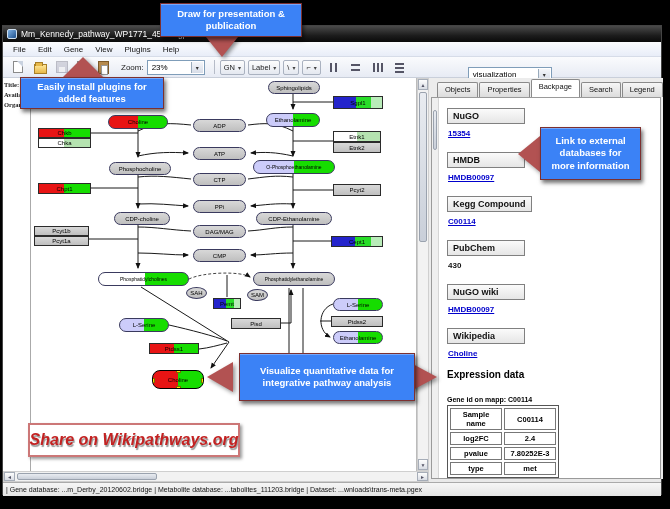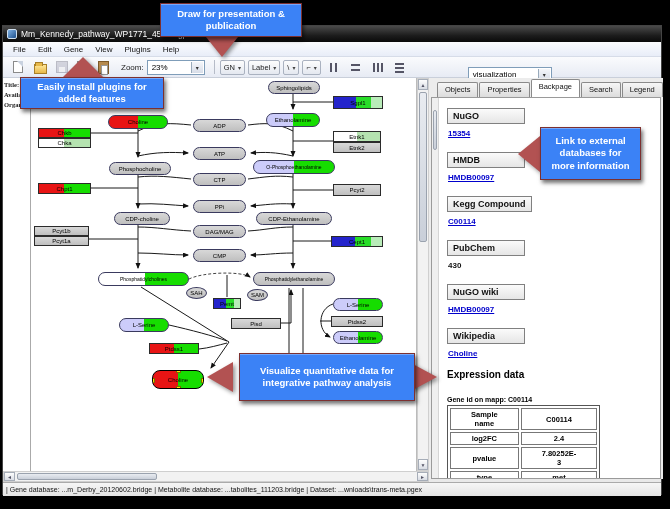--- a/index.html
+++ b/index.html
@@ -72,21 +72,21 @@
   .tab.active{background:#fff;height:18px;font-weight:normal;position:relative;z-index:2;}
   #bp-wrap{position:absolute;left:2px;top:19px;right:2px;bottom:0;background:#fff;border:1px solid #9a9a9a;overflow:hidden;}
   #bp-scroll{position:absolute;left:0;top:0;bottom:0;width:7px;background:#efefef;border-right:1px solid #d5d5d5;}
   #bp-content{position:absolute;left:7px;top:0;right:0;bottom:0;padding:7px 8px 0 8px;}
   .bp-header{display:inline-block;min-width:78px;border:1px solid #808080;background:linear-gradient(#fbfbfb,#e6e6e6);font-weight:bold;font-size:9px;color:#111;padding:2px 5px;}
   .bp-link{display:block;font-size:8px;font-weight:bold;color:#0000cc;text-decoration:underline;margin:5px 0 11px 1px;}
   .bp-plain{display:block;font-size:8px;font-weight:bold;color:#111;margin:5px 0 11px 1px;}
   #bp-expression{font-weight:bold;font-size:10px;margin:7px 0 16px 0;}
   #bp-geneid{font-weight:bold;font-size:7px;margin:0 0 2px 0;}
   #bp-table{border:1px solid #555;border-spacing:2px;background:#fff;}
-  #bp-table td{border:1px solid #777;font-size:7.5px;font-weight:bold;text-align:center;width:52px;height:12px;padding:1px 20px;}
+  #bp-table td{border:1px solid #777;font-size:7.5px;font-weight:bold;text-align:center;width:52px;height:12px;padding:1px 3px;}
 
   
   #statusbar{height:14px;background:linear-gradient(#f6f6f6,#e4e4e4);border-top:1px solid #aaa;display:flex;align-items:center;padding-left:3px;}
   #statusbar span{font-size:7px;color:#111;white-space:nowrap;}
 
   
   .callout{position:absolute;background:#3b82f6;border:1px solid #7c3030;color:#fff;font-weight:bold;text-align:center;display:flex;align-items:center;justify-content:center;box-shadow:inset 0 1px 0 rgba(255,255,255,.3),2px 3px 4px rgba(0,0,0,.55);z-index:60;font-size:9.5px;line-height:1.3;padding:2px 6px;}
   .ar{position:absolute;width:0;height:0;z-index:59;filter:drop-shadow(2px 2px 2px rgba(0,0,0,.45));}
   #share-box{position:absolute;left:28px;top:423px;width:212px;height:34px;background:#fff;border:2px solid #cc7777;display:flex;align-items:center;justify-content:center;z-index:55;box-shadow:2px 2px 3px rgba(0,0,0,.4);}
   #share-box span{font-style:italic;font-weight:bold;font-size:16px;color:#c32222;text-shadow:1px 1.5px 1px #9a9a9a;white-space:nowrap;}
@@ -418,13 +418,16 @@
     <span>Link to external databases for more information</span>
   </div>
   <div class="ar" style="left:518px;top:136px;border-top:18px solid transparent;border-bottom:18px solid transparent;border-right:22px solid #b25252;"></div>
 
   <div class="callout" style="left:239px;top:353px;width:176px;height:48px;">
     <span>Visualize quantitative data  for integrative pathway analysis</span>
   </div>
   <div class="ar" style="left:207px;top:362px;border-top:15px solid transparent;border-bottom:15px solid transparent;border-right:26px solid #b25252;"></div>
   <div class="ar" style="left:409px;top:362px;border-top:15px solid transparent;border-bottom:15px solid transparent;border-left:28px solid #b25252;"></div>
 
+  <div id="share-box">
+    <span>Share on Wikipathways.org</span>
+  </div>
 </div>
 
 </body></html>

